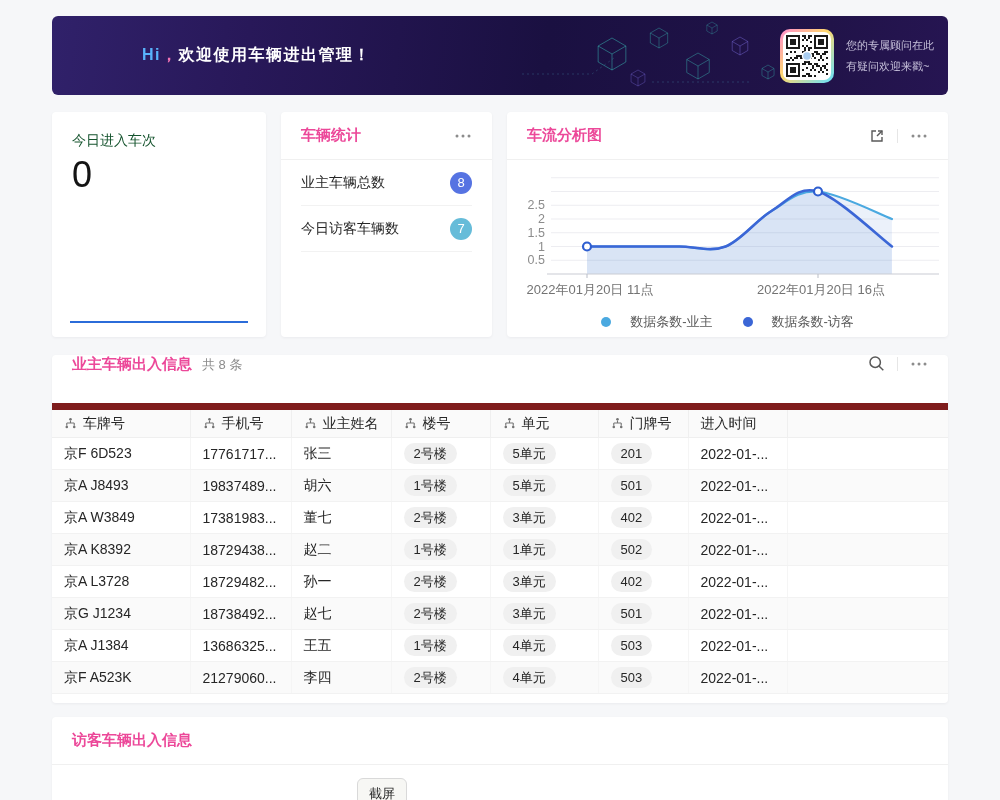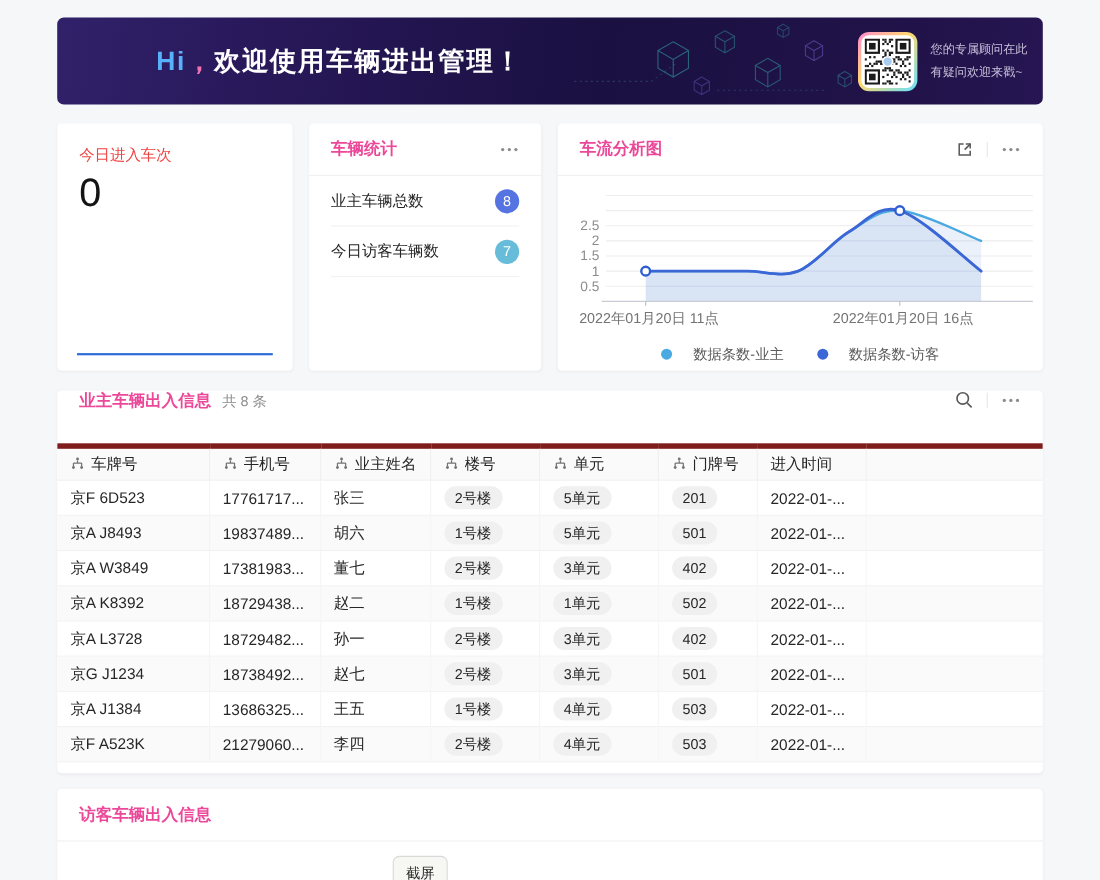--- a/index.html
+++ b/index.html
@@ -4,59 +4,59 @@
 <style>
   html,body{margin:0;padding:0;}
   body{width:1000px;height:800px;background:#f5f6f8;font-family:"Liberation Sans","DejaVu Sans",sans-serif;}
   .page{position:relative;width:1000px;height:800px;overflow:hidden;background:#f6f7f9;}
 
   
   .banner{position:absolute;left:52px;top:16px;width:896px;height:79px;border-radius:6px;overflow:hidden;
     background:linear-gradient(97deg,#30216a 0%,#281859 22%,#1a1041 55%,#211349 86%,#261552 100%);
     display:flex;align-items:center;}
   .banner-deco{position:absolute;left:0;top:0;width:896px;height:79px;}
-  .banner-text{position:relative;margin-left:90px;font-size:24px;font-weight:bold;color:#fff;letter-spacing:1.5px;z-index:2;white-space:nowrap;}
+  .banner-text{position:relative;margin-left:90px;font-size:16px;font-weight:bold;color:#fff;letter-spacing:1.5px;z-index:2;white-space:nowrap;}
   .hi{color:#58b2fb;}
   .comma{color:#f173b4;}
   .qr-group{position:absolute;right:14px;top:50%;transform:translateY(-50%);display:flex;align-items:center;z-index:2;}
   .qr-frame{width:54px;height:54px;border-radius:10px;background:linear-gradient(135deg,#ff8bd0 0%,#ffd86e 45%,#63e0ff 100%);padding:3px;box-sizing:border-box;}
   .qr-inner{width:48px;height:48px;background:#fff;border-radius:7px;display:flex;align-items:center;justify-content:center;}
   .qr-caption{margin-left:12px;font-size:11px;color:#c6c0da;line-height:1.9;}
 
   
   .card{position:absolute;background:#fff;border-radius:4px;box-shadow:0 1px 3px rgba(15,20,40,.05);box-sizing:border-box;}
   .card-header{display:flex;align-items:center;justify-content:space-between;height:48px;padding:0 20px;border-bottom:1px solid #f0f0f0;box-sizing:border-box;}
   .card-title{font-size:15px;font-weight:bold;color:#ec4899;}
   .header-icons{display:flex;align-items:center;}
   .vdiv{width:1px;height:14px;background:#e6e6e6;margin:0 12px;}
   .iconbtn{display:flex;align-items:center;justify-content:center;cursor:pointer;}
 
   #card-entries{left:52px;top:112px;width:214px;height:225px;padding:20px;}
-  .entries-title{font-size:14px;color:#ef4444;font-family:Liberation Serif, serif;}
+  .entries-title{font-size:14px;color:#14532d;font-family:Liberation Serif, serif;}
   .entries-value{font-size:36px;color:#141414;margin-top:4px;}
   .entries-spark{position:absolute;left:18px;right:18px;bottom:14px;height:2px;background:#2b6cd9;}
 
   #card-stats{left:281px;top:112px;width:211px;height:225px;}
   .stat-item{display:flex;align-items:center;justify-content:space-between;height:45px;margin:0 20px;border-bottom:1px solid #f2f2f2;font-size:14px;color:#262626;}
   .badge{min-width:22px;height:22px;border-radius:11px;color:#fff;font-size:13px;display:flex;align-items:center;justify-content:center;}
 
   #card-chart{left:507px;top:112px;width:441px;height:225px;overflow:hidden;}
   #chart-svg{display:block;margin-top:4px;overflow:visible;}
   .legend{display:flex;justify-content:center;gap:30px;font-size:13px;color:#595959;margin-top:1px;}
   .legend-item{display:flex;align-items:center;gap:19px;cursor:pointer;}
   .legend-dot{width:10px;height:10px;border-radius:50%;}
 
   
   #card-owner{left:52px;top:355px;width:896px;height:348px;overflow:hidden;}
   .table-title-row{display:flex;align-items:flex-start;justify-content:space-between;height:48px;padding:0 20px;}
   .title-left{display:flex;align-items:baseline;}
   .count{font-size:13px;color:#8c8c8c;margin-left:10px;font-weight:normal;}
   table{border-collapse:collapse;table-layout:fixed;width:896px;}
   th{background:#fafafa;font-weight:normal;font-size:14px;color:#262626;text-align:left;padding:0 12px;height:31px;
-     border-top:5px solid #7f1d1d;border-bottom:1px solid #efefef;border-right:1px solid #efefef;box-sizing:border-box;white-space:nowrap;overflow:hidden;}
+     border-top:7px solid #7f1d1d;border-bottom:1px solid #efefef;border-right:1px solid #efefef;box-sizing:border-box;white-space:nowrap;overflow:hidden;}
   th:last-child{border-right:none;}
   td{font-size:14px;color:#262626;padding:0 12px;height:32px;border-bottom:1px solid #f2f2f2;border-right:1px solid #f5f5f5;box-sizing:border-box;white-space:nowrap;overflow:hidden;}
   td:last-child{border-right:none;}
   tbody tr:nth-child(even){background:#fafafa;}
   .pill{display:inline-block;background:#f0f0f0;border-radius:12px;padding:2px 10px;font-size:13px;color:#262626;line-height:17px;}
   .th-icon{vertical-align:-2px;margin-right:6px;}
 
   
   #card-visitor{left:52px;top:717px;width:896px;height:130px;}
   .partial-btn{position:absolute;left:305px;top:61px;height:30px;padding:0 11px;border:1px solid #d9d9d9;border-radius:6px;

